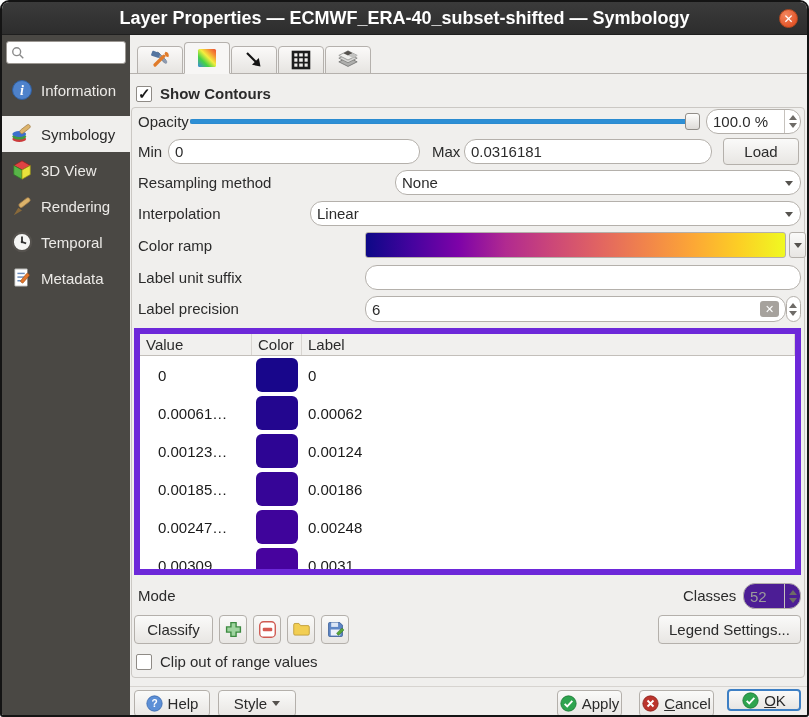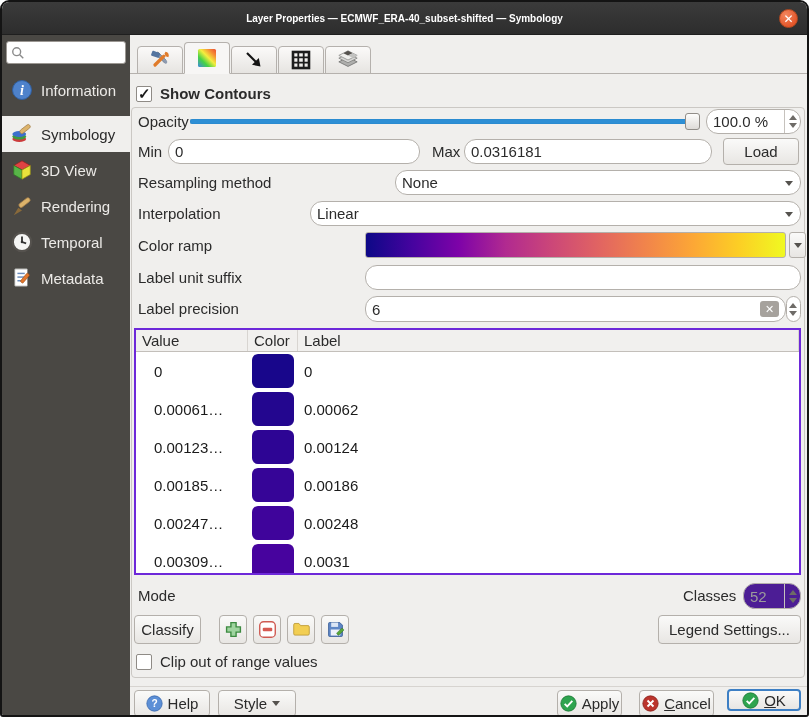--- a/index.html
+++ b/index.html
@@ -4,21 +4,21 @@
 <style>
   * { margin:0; padding:0; box-sizing:border-box; }
   html,body { width:809px; height:717px; font-family:"Liberation Sans",sans-serif; }
   .window { position:relative; width:809px; height:717px; background:#f0efed;
             border:2px solid #141414; border-radius:9px 9px 3px 3px; overflow:hidden; }
 
   
   .titlebar { position:absolute; left:0; top:0; width:100%; height:33px;
               background:linear-gradient(#3b3b3b,#2d2d2d); border-bottom:1px solid #1f1f1f;
               display:flex; align-items:center; justify-content:center; }
-  .titlebar .title { color:#ffffff; font-weight:bold; font-size:10px; }
+  .titlebar .title { color:#ffffff; font-weight:bold; font-size:18px; }
   .close-btn { position:absolute; right:9px; top:7px; width:19px; height:19px; border-radius:50%;
                background:radial-gradient(circle at 35% 30%, #f3865e, #e4572b 70%);
                color:#fff; font-size:12px; line-height:19px; text-align:center; cursor:pointer;
                border:1px solid #b64a21; }
 
   
   .body { position:absolute; left:0; top:33px; width:805px; height:680px; display:flex; }
 
   
   .sidebar { position:relative; width:128px; background:#4a4844; flex:none; }
@@ -78,21 +78,21 @@
   
   .ramp { position:absolute; border:1px solid #b4b0ab; border-radius:3px; cursor:pointer; }
   .ramp-arrow { position:absolute; background:linear-gradient(#fafaf9,#e8e6e3);
                 border:1px solid #b4b0ab; border-radius:3px; cursor:pointer; }
   .ramp-arrow::after { content:""; position:absolute; left:50%; top:50%; margin:-2px 0 0 -4px;
                 width:0; height:0; border-left:4px solid transparent; border-right:4px solid transparent;
                 border-top:5px solid #55524e; }
 
   
   .ctable { position:absolute; left:4px; top:293px; width:667px; height:247px; background:#fff;
-            border:2px solid #6d28d9; overflow:hidden; }
+            border:6px solid #6d28d9; overflow:hidden; }
   .thead { display:flex; height:22px; background:#f1f0ee; border-bottom:1px solid #c3bfba;
            font-size:15px; color:#2b2b2b; }
   .th { padding:0 6px; display:flex; align-items:center; border-right:1px solid #d8d5d1; }
   .trow { display:flex; height:38px; align-items:center; font-size:15px; color:#1a1a1a; cursor:pointer; }
   .td-value { width:112px; padding-left:18px; }
   .td-color { width:50px; display:flex; justify-content:center; }
   .swatch { width:42px; height:34px; border-radius:6px; }
   .td-label { padding-left:6px; }
 
   .spin.disabled { background:#4c1d95; color:#9b9b9b; }
@@ -342,21 +342,21 @@
       <span class="lbl" style="left:8px; top:552px">Mode</span>
       <span class="lbl" style="left:553px; top:552px">Classes</span>
       <div class="spin disabled" style="left:613px; top:548px; width:58px; height:26px">
         <span>52</span>
         <span class="spinner">
             <i class="up"></i>
             <i class="dn"></i>
           </span>
       </div>
 
-      <div class="btn" style="left:4px; top:580px; width:67px; height:29px">
+      <div class="btn" style="left:4px; top:580px; width:79px; height:29px">
         <span>Classify</span>
       </div>
       <div class="btn iconbtn" style="left:89px; top:580px; height:29px">
         <svg width="19" height="19" viewBox="0 0 22 22">
             <path d="M8 3h6v5h5v6h-5v5H8v-5H3V8h5z" fill="#9fd49f" stroke="#3c8a40" stroke-width="1.6"></path>
           </svg>
       </div>
       <div class="btn iconbtn" style="left:123px; top:580px; height:29px">
         <svg width="19" height="19" viewBox="0 0 22 22">
             <rect x="2" y="2" width="18" height="18" rx="4.5" fill="#fff" stroke="#cf5a52" stroke-width="1.6"></rect>

